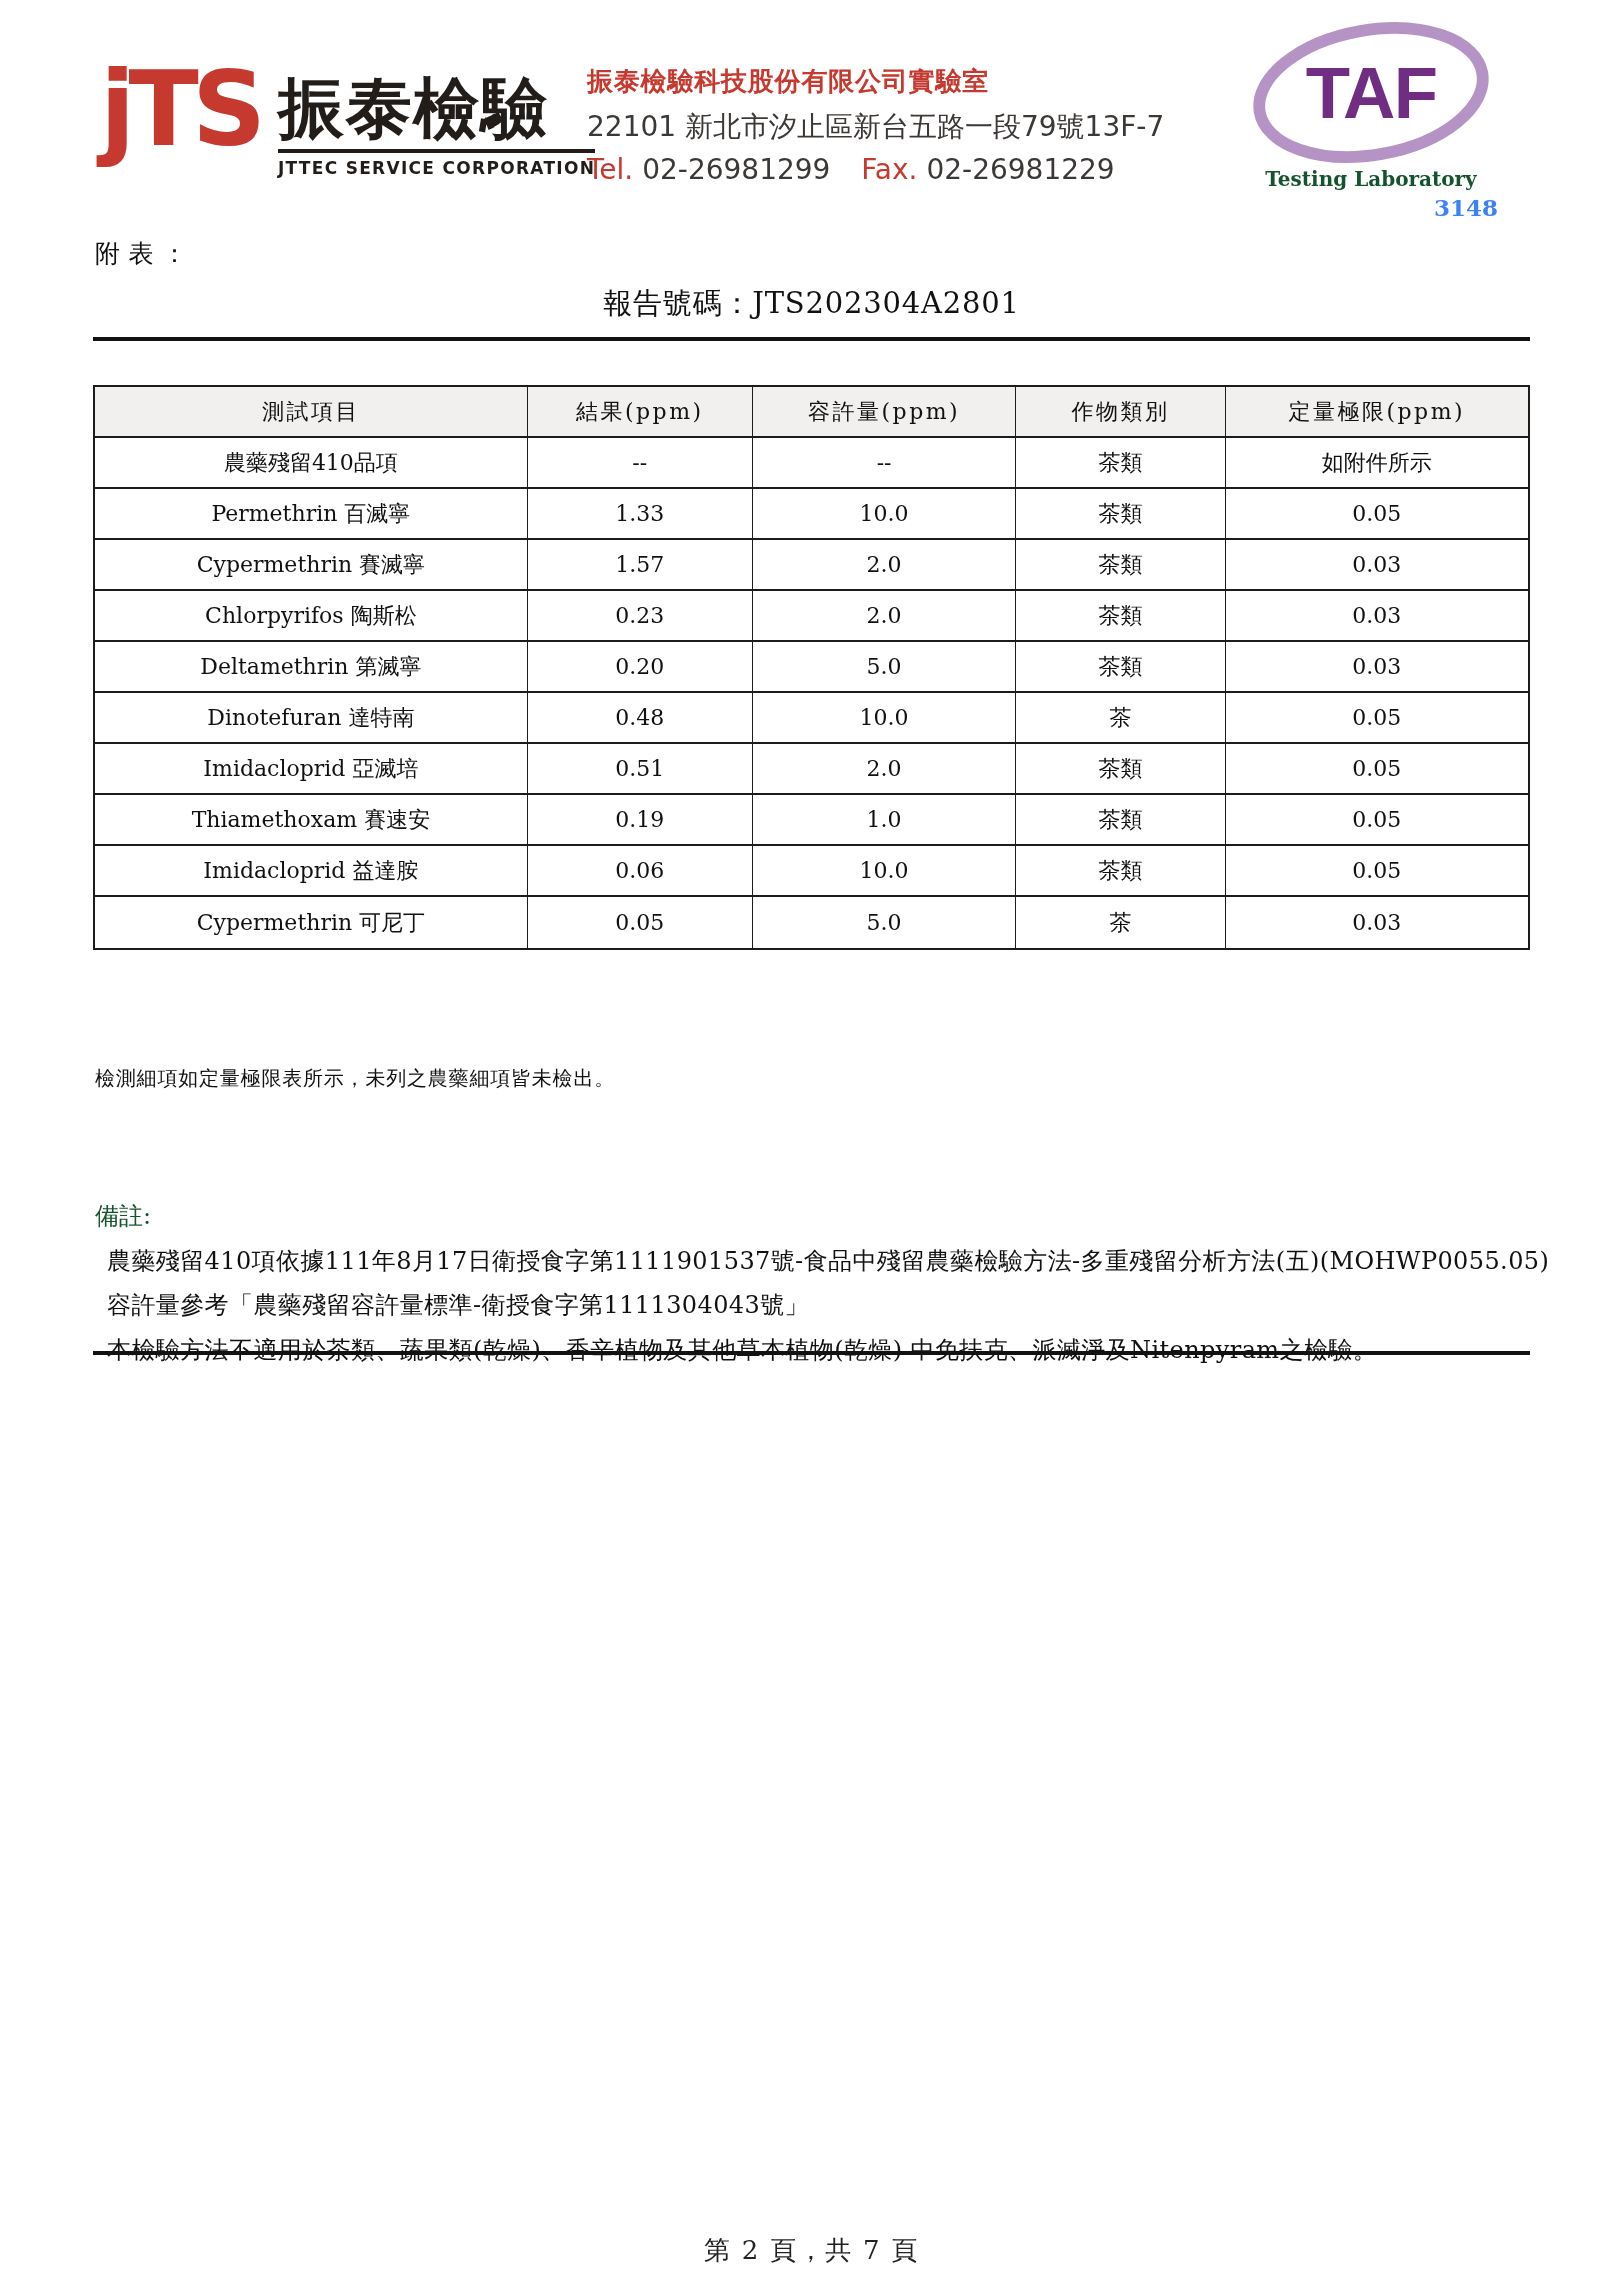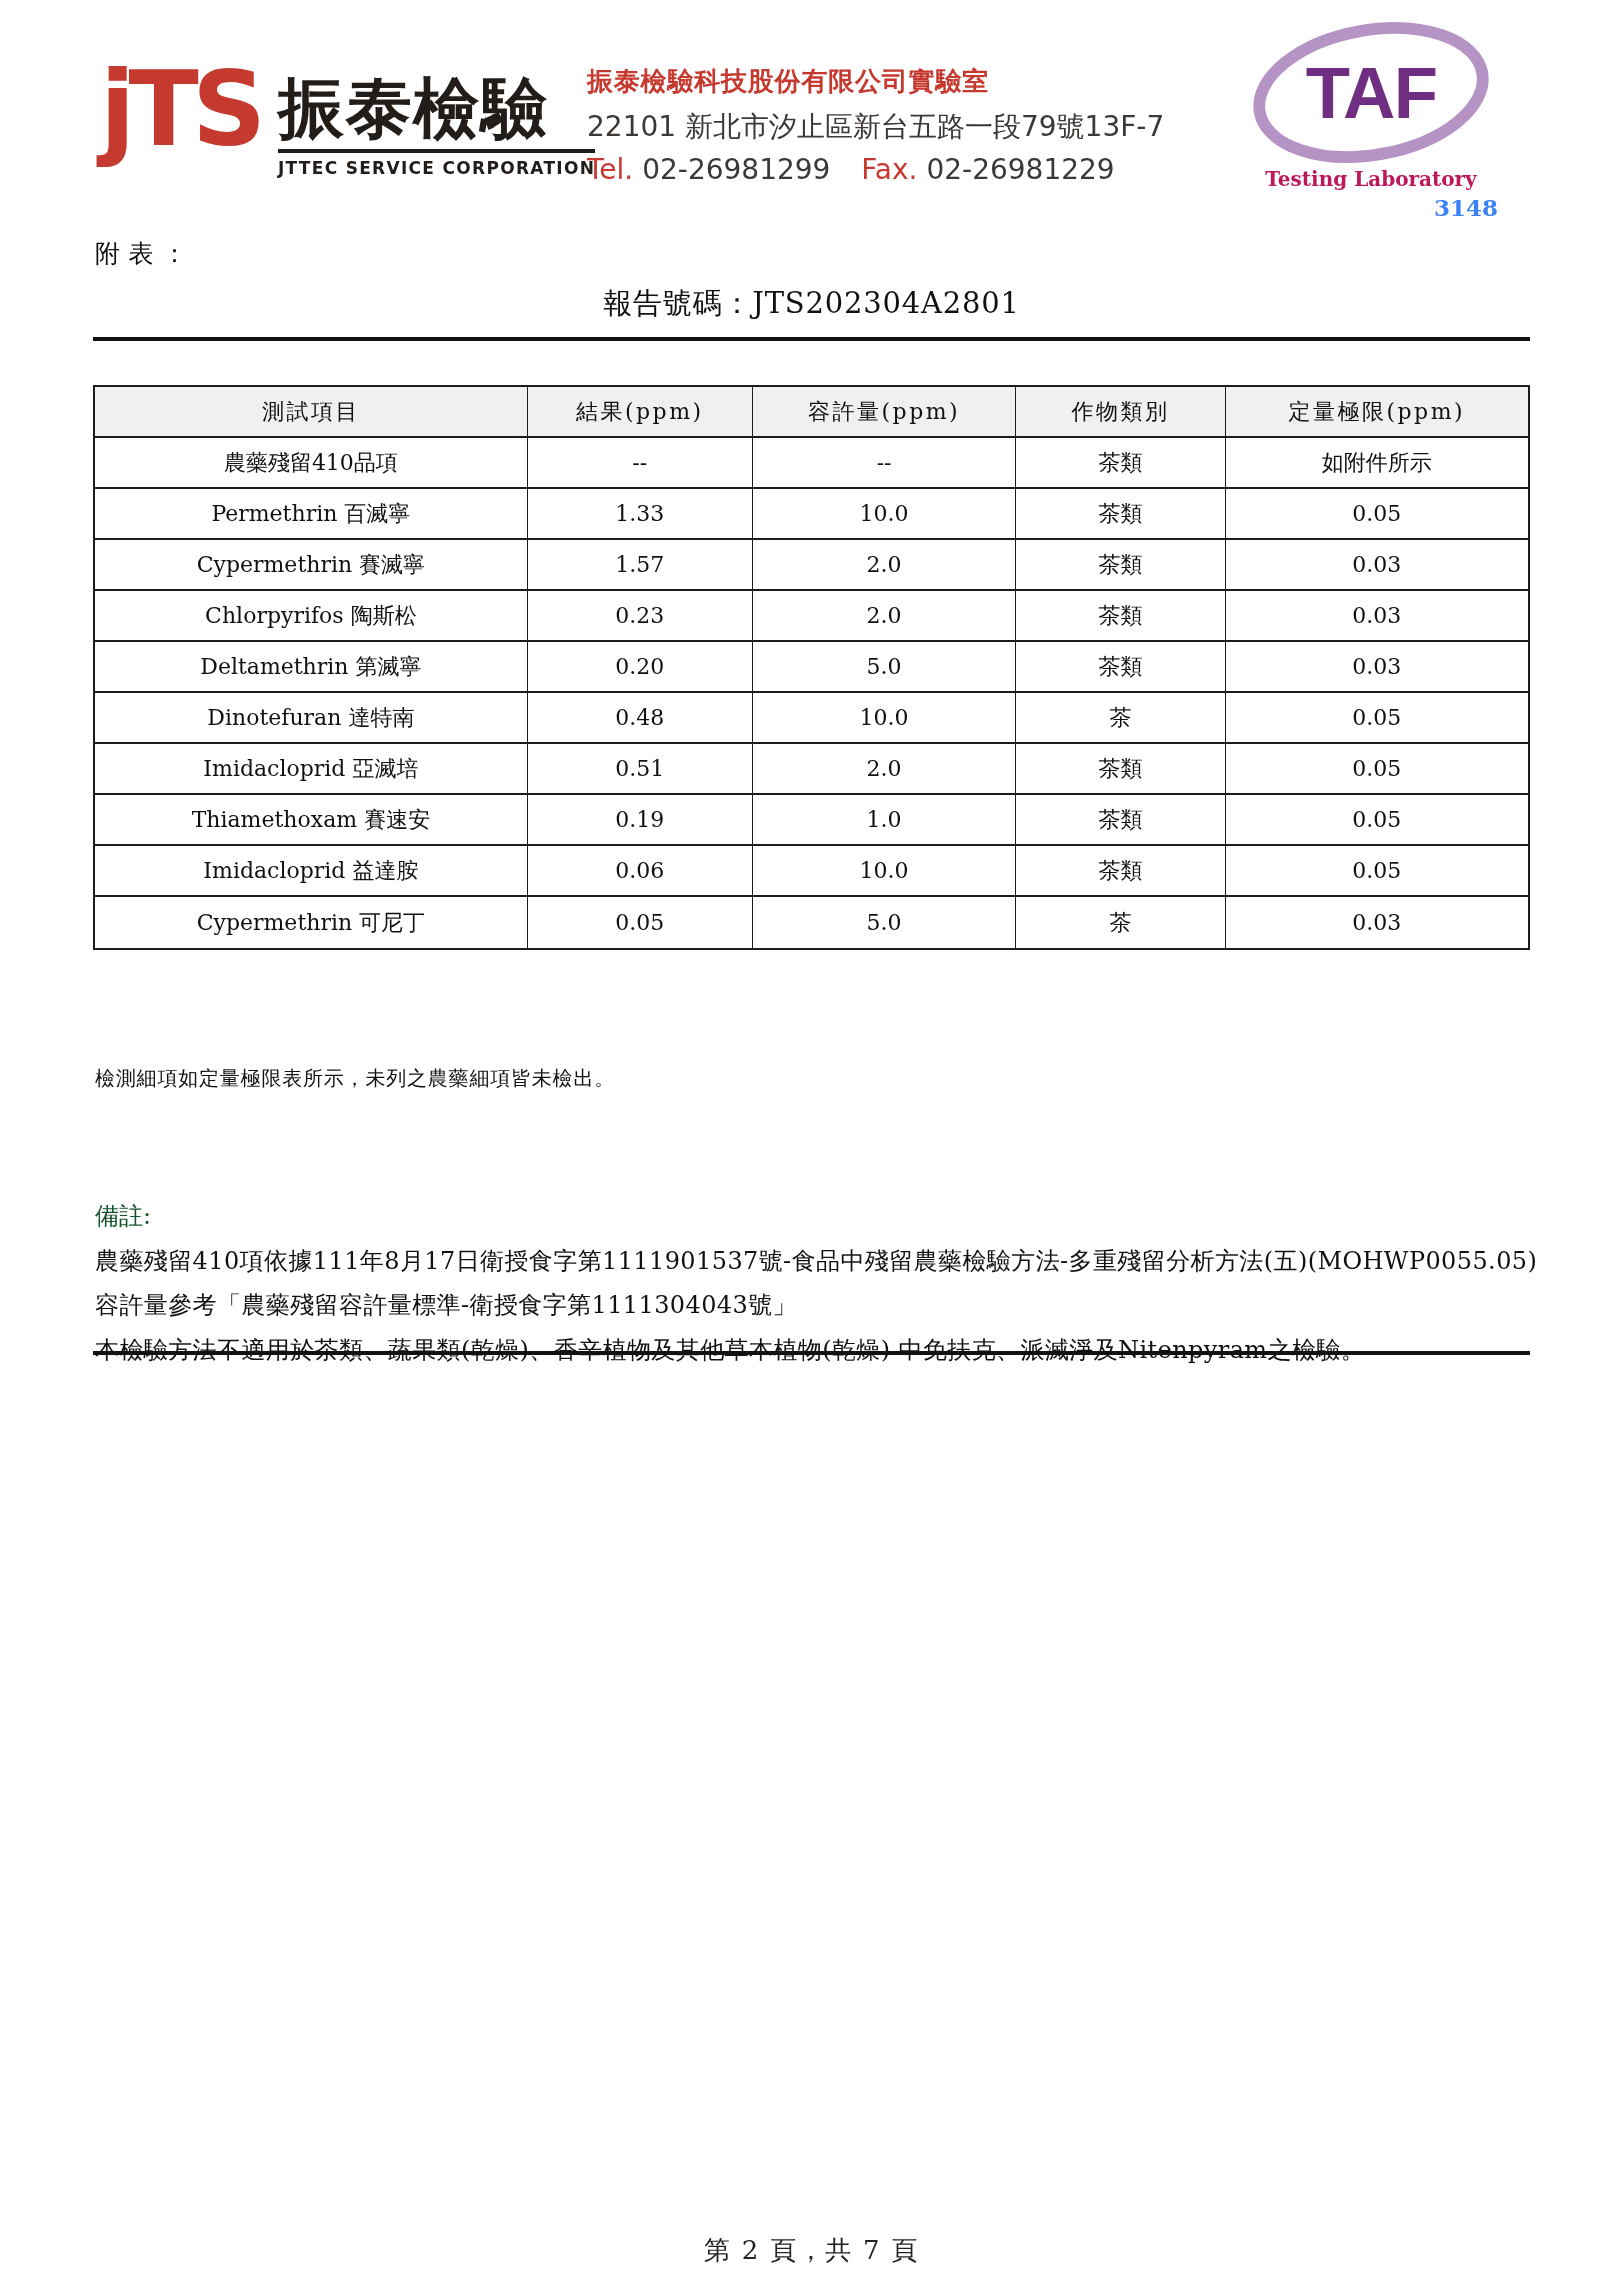--- a/index.html
+++ b/index.html
@@ -61,21 +61,21 @@
     font-size:28px; color:#3c3836; margin-top:7.6px;
     white-space:nowrap;
   }
   .red-label { color:#c6392e;margin-top:12px; }
   .telfax-num { margin-right:22px; }
 
   .taf-block { position:absolute; left:1244px; top:20px; width:254px; text-align:center; }
   .taf-oval { display:block; margin:0 auto; }
   .taf-caption {
     font-family:"DejaVu Serif", serif;
-    font-weight:700; font-size:20px; color:#be185d; margin-top:1.7px;
+    font-weight:700; font-size:20px; color:#14532d; margin-top:1.7px;
     white-space:nowrap;
   }
   .taf-number {
     font-family:"DejaVu Serif", serif;
     font-weight:700; font-size:23px; color:#3b82f6; margin-top:3px;text-align:right;
   }
 
   
   .appendix-label {
     position:absolute; left:95px; top:237px;
@@ -111,21 +111,21 @@
   .tr.last .cell { border-bottom:none; }
   .th-row .cell { background:#f1f0ee; letter-spacing:2.5px; }
 
   
   .table-note {
     position:absolute; left:95px; top:1065px;
     font-size:20px; color:#111; letter-spacing:0.8px;
   }
   .remarks { position:absolute; left:95px; top:1200px; width:1437px; }
   .remarks-title { font-size:24px; color:#14532d; }
-  .remarks-line { font-size:24px; color:#111; margin-top:12.7px; letter-spacing:0.4px; white-space:nowrap; }
+  .remarks-line { font-size:24px; color:#111; margin-top:12.7px; letter-spacing:0.4px; white-space:nowrap;margin-left:12px; }
 
   
   .page-footer {
     position:absolute; left:0; right:0; top:2233px;
     text-align:center; font-size:26px; color:#222; letter-spacing:1.7px;
   }
 </style>
 </head>
 <body>
 

